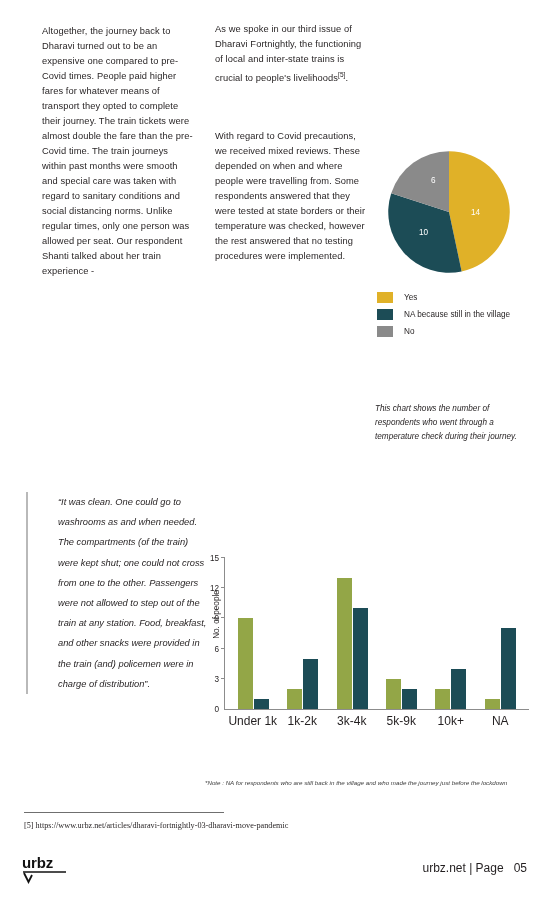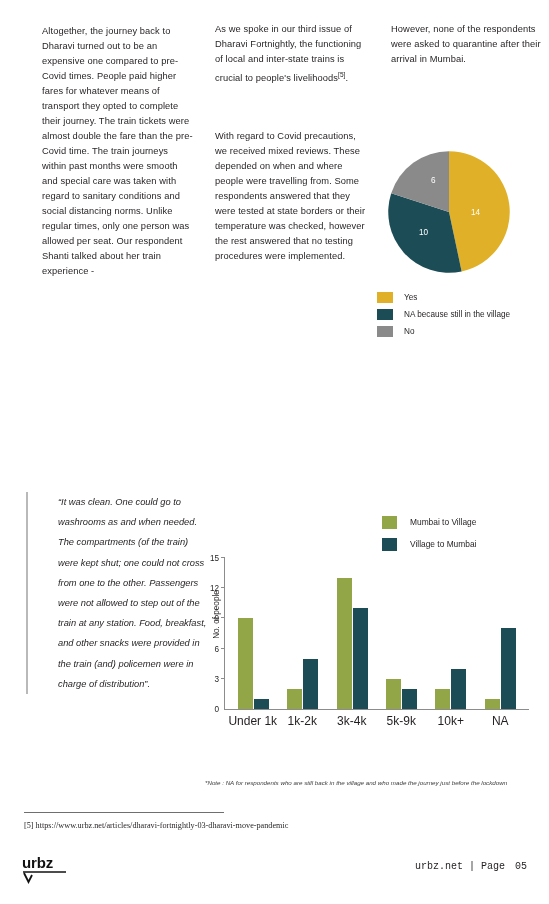--- a/index.html
+++ b/index.html
@@ -212,47 +212,43 @@
     font-weight: bold;
     letter-spacing: -0.01em;
     color: #111111;
     line-height: 15px;
   }
   #footer-logo svg { display: block; margin-top: 1px; }
   #footer-right {
     position: absolute;
     right: 22px;
     top: 861px;
-    font-size: 10px;
+    font-size: 12px;
     color: #231f20;
     white-space: nowrap;
-    font-family: Liberation Mono, monospace;
   }
   #footer-right .pagenum { margin-left: 10px; }
 </style>
 </head>
 <body>
 
 <div class="page">
 
   <div class="col" id="col-left">
     <p>Altogether, the journey back to Dharavi turned out to be an expensive one compared to pre-Covid times. People paid higher fares for whatever means of transport they opted to complete their journey. The train tickets were almost double the fare than the pre-Covid time. The train journeys within past months were smooth and special care was taken with regard to sanitary conditions and social distancing norms. Unlike regular times, only one person was allowed per seat. Our respondent Shanti talked about her train experience -</p>
   </div>
 
   <div id="pullquote">“It was clean. One could go to washrooms as and when needed. The compartments (of the train) were kept shut; one could not cross from one to the other. Passengers were not allowed to step out of the train at any station. Food, breakfast, and other snacks were provided in the train (and) policemen were in charge of distribution”.</div>
 
   <div class="col" id="col-mid">
     <p><span>As we spoke in our third issue of Dharavi Fortnightly, the functioning of local and inter-state trains is crucial to people's livelihoods</span><sup>[5]</sup><span>.</span></p>
     <p style="height:26px;margin:0"></p>
     <p>With regard to Covid precautions, we received mixed reviews. These depended on when and where people were travelling from. Some respondents answered that they were tested at state borders or their temperature was checked, however the rest answered that no testing procedures were implemented.</p>
   </div>
 
-  <div class="col" id="col-right">
-    <p> However, none of the respondents were asked to quarantine after their arrival in Mumbai.</p>
-  </div>
 
   <div id="pie-chart-block">
     <div id="pie-wrap">
       <svg id="pie-svg" viewBox="0 0 100 100">
         <g id="pie-slices">
             <path d="M 50 50 L 50 1 A 49 49 0 0 1 60.187672850070214 97.92923243595646 Z" fill="#e0b128"></path>
             <path d="M 50 50 L 60.187672850070214 97.92923243595646 A 49 49 0 0 1 3.3982307015374786 34.858167275627565 Z" fill="#1c4c56"></path>
             <path d="M 50 50 L 3.3982307015374786 34.858167275627565 A 49 49 0 0 1 49.99999999999999 1 Z" fill="#8a8a8a"></path>
           </g>
       </svg>
@@ -270,33 +266,24 @@
         <span class="legend-swatch" style="background: rgb(28, 76, 86);"></span>
         <span class="legend-text">NA because still in the village</span>
       </div>
       <div class="legend-row">
         <span class="legend-swatch" style="background: rgb(138, 138, 138);"></span>
         <span class="legend-text">No</span>
       </div>
     </div>
   </div>
 
+  <div id="pie-caption">This chart shows the number of respondents who went through a temperature check during their journey.</div>
 
   <div id="bar-chart-block">
 
-    <div id="bar-legend">
-      <div class="legend-row">
-        <span class="legend-swatch" style="background: rgb(147, 166, 71);"></span>
-        <span class="legend-text">Mumbai to Village</span>
-      </div>
-      <div class="legend-row">
-        <span class="legend-swatch" style="background: rgb(28, 76, 86);"></span>
-        <span class="legend-text">Village to Mumbai</span>
-      </div>
-    </div>
 
     <div id="plot-outer">
       <div id="y-axis-title">No. of people</div>
       <div id="plot">
         <div id="yticks">
             <span class="ytick" style="bottom: 0%;">0</span>
             <span class="ytick" style="bottom: 20%;">3</span>
             <span class="ytick-mark" style="bottom: 20%; margin-left: -4px;"></span>
             <span class="ytick" style="bottom: 40%;">6</span>
             <span class="ytick-mark" style="bottom: 40%; margin-left: -4px;"></span>

